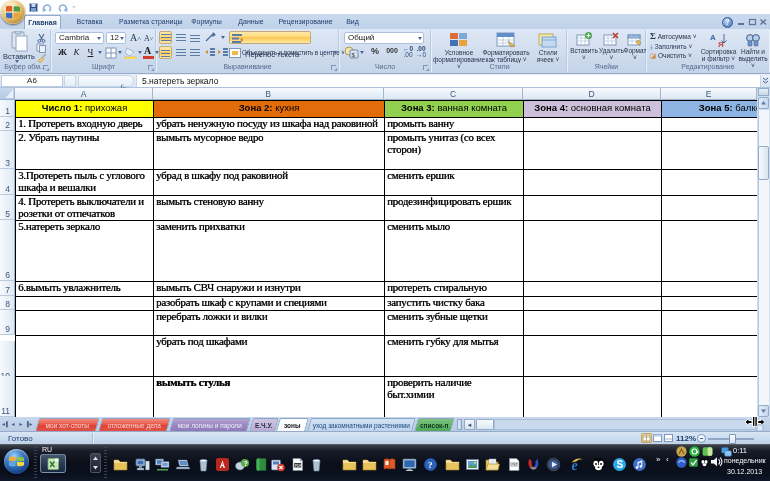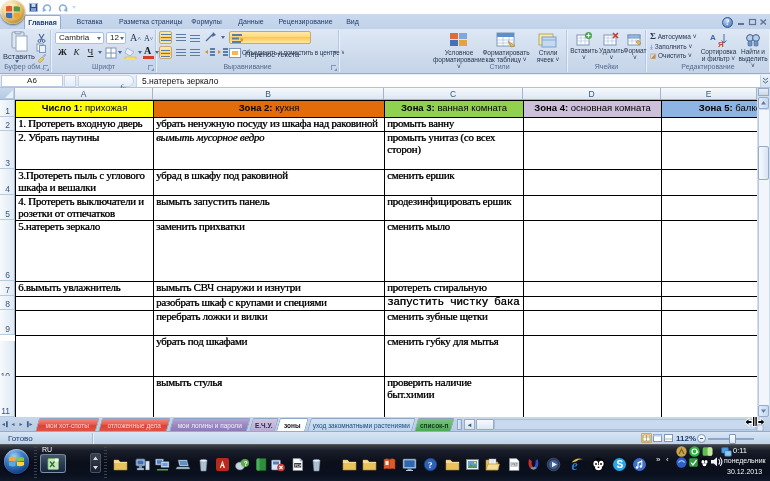--- a/index.html
+++ b/index.html
@@ -290,20 +290,38 @@
             <rect x="0.5" y="0.5" width="11" height="9" fill="#fff" stroke="#7E96B8"></rect>
             <rect x="3" y="3" width="6" height="4" fill="#F4B84F"></rect>
           </svg>
       <div class="btxt" style="left:13px;top:3px;width:102px;font-size:6.3px;letter-spacing:-0.1px;">Объединить и поместить в центре ˅</div>
     </div>
     <span class="da" style="position:absolute;left:176px;top:21px;"></span>
     <div class="glabel">Выравнивание</div>
         <div class="launcher"></div>
   </div>
 
+  <div class="group" style="left:340px; width:91px;">
+    <div class="combo" style="left:4px;top:2px;width:80px;height:12px;">Общий</div>
+    <span class="da" style="position:absolute;left:78px;top:7px;"></span>
+    <div class="abs" style="left:4px;top:16px;">
+          <svg width="15" height="13">
+            <circle cx="5" cy="5" r="4" fill="#F3E3AF" stroke="#B09A50"></circle>
+            <rect x="6" y="4" width="8" height="8" rx="1" fill="#D6E3F2" stroke="#6E86A8"></rect>
+            <text x="7.5" y="10.5" font-size="6" fill="#333" font-family="Liberation Sans">$</text>
+          </svg>
+        </div>
+    <span class="da" style="position:absolute;left:20px;top:21px;"></span>
+    <div class="abs" style="left:28px;top:16px;width:14px;font-size:9px;color:#333;text-align:center;font-weight:bold;">%</div>
+    <div class="abs" style="left:44px;top:17px;width:16px;font-size:7px;color:#333;text-align:center;font-weight:bold;">000</div>
+    <div class="abs" style="left:62px;top:16px;width:12px;font-size:6.5px;color:#2A4A72;text-align:center;line-height:6px;"><b>←0</b><br>.00</div>
+    <div class="abs" style="left:75px;top:16px;width:12px;font-size:6.5px;color:#2A4A72;text-align:center;line-height:6px;"><b>.00</b><br>→0</div>
+    <div class="glabel">Число</div>
+        <div class="launcher"></div>
+  </div>
 
   <div class="group" style="left:433px; width:134px;">
     <div class="abs" style="left:4px;top:2px;width:44px;">
       <svg width="20" height="16" style="margin:0 auto;">
             <rect x="1" y="1" width="8" height="6" fill="#E06B3A"></rect>
             <rect x="10" y="1" width="8" height="6" fill="#7FA8D9"></rect>
             <rect x="1" y="8" width="8" height="6" fill="#4472B8"></rect>
             <rect x="10" y="8" width="8" height="6" fill="#E9A13B"></rect>
           </svg>
       <div class="btxt wrap" style="left:-4px;top:17px;width:52px;text-align:center;">Условное форматирование ˅</div>
@@ -478,21 +496,21 @@
               <div class="c" style="height:13px;">промыть ванну</div>
             </td>
             <td></td>
             <td></td>
           </tr>
     <tr>
             <td>
               <div class="c" style="height:37px;">2. Убрать паутины</div>
             </td>
             <td>
-              <div class="c" style="height:37px;font-style:italic;">вымыть мусорное ведро</div>
+              <div class="c" style="height:37px;">вымыть мусорное ведро</div>
             </td>
             <td>
               <div class="c" style="height:37px;">промыть унитаз (со всех сторон)</div>
             </td>
             <td></td>
             <td></td>
           </tr>
     <tr>
             <td>
               <div class="c" style="height:25px;">3.Протереть пыль с углового шкафа и вешалки</div>
@@ -504,21 +522,21 @@
               <div class="c" style="height:25px;">сменить ершик</div>
             </td>
             <td></td>
             <td></td>
           </tr>
     <tr>
             <td>
               <div class="c" style="height:24px;">4. Протереть выключатели и розетки от отпечатков</div>
             </td>
             <td>
-              <div class="c" style="height:24px;">вымыть запустить панель</div>
+              <div class="c" style="height:24px;">вымыть стеновую ванну</div>
             </td>
             <td>
               <div class="c" style="height:24px;">продезинфицировать ершик</div>
             </td>
             <td></td>
             <td></td>
           </tr>
     <tr>
             <td>
               <div class="c" style="height:60px;">5.натереть зеркало</div>
@@ -544,21 +562,21 @@
             </td>
             <td></td>
             <td></td>
           </tr>
     <tr>
             <td></td>
             <td>
               <div class="c" style="height:13px;">разобрать шкаф с крупами и специями</div>
             </td>
             <td>
-              <div class="c" style="height:13px;font-family:Liberation Mono, monospace;">запустить чистку бака</div>
+              <div class="c" style="height:13px;">запустить чистку бака</div>
             </td>
             <td></td>
             <td></td>
           </tr>
     <tr>
             <td></td>
             <td>
               <div class="c" style="height:24px;">перебрать ложки и вилки</div>
             </td>
             <td>
@@ -574,21 +592,21 @@
             </td>
             <td>
               <div class="c" style="height:40px;">сменить губку для мытья</div>
             </td>
             <td></td>
             <td></td>
           </tr>
     <tr>
             <td></td>
             <td>
-              <div class="c" style="height:40px;">вымыть стулья</div>
+              <div class="c" style="height:40px;font-weight:bold;">вымыть стулья</div>
             </td>
             <td>
               <div class="c" style="height:40px;">проверить наличие<br>быт.химии</div>
             </td>
             <td></td>
             <td></td>
           </tr>
   </tbody>
       </table>
 

